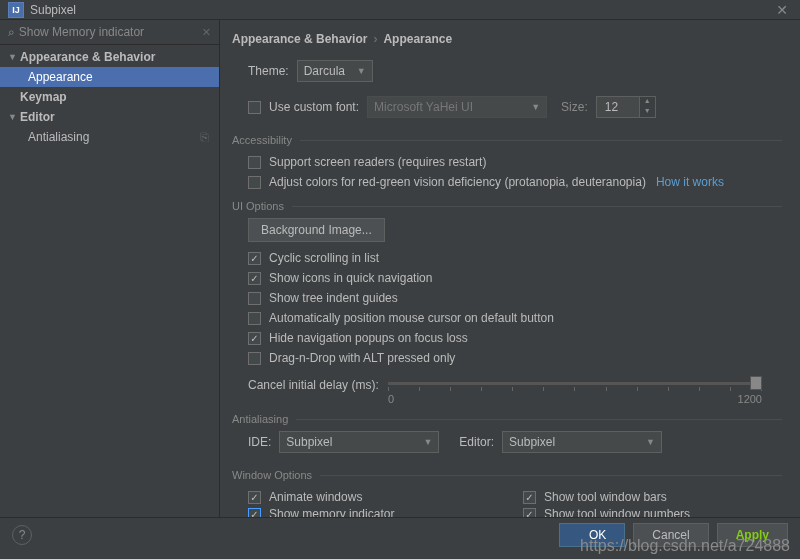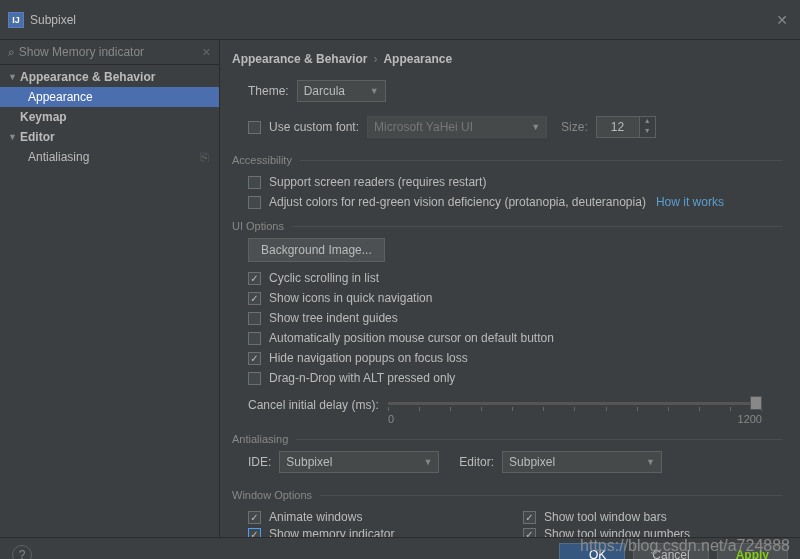--- a/index.html
+++ b/index.html
@@ -1,17 +1,17 @@
 <!DOCTYPE html>
 <html><head>
 <meta charset="utf-8">
 <style>
 * { box-sizing: border-box; margin: 0; padding: 0; }
 body { font-family: "Segoe UI", Arial, sans-serif; font-size: 12px; background: #3c3f41; color: #bbbbbb; width: 800px; height: 559px; overflow: hidden; position: relative; }
-.titlebar { height: 40px; background: #3c3f41; border-bottom: 1px solid #2b2b2b; display: flex; align-items: center; padding: 0 8px; }
+.titlebar { height: 20px; background: #3c3f41; border-bottom: 1px solid #2b2b2b; display: flex; align-items: center; padding: 0 8px; }
 .titlebar .app-icon { width: 16px; height: 16px; background: #4a6ea9; border: 1px solid #5a7eb9; margin-right: 6px; display: flex; align-items: center; justify-content: center; font-size: 9px; color: #fff; font-weight: bold; }
 .titlebar .title-text { flex: 1; color: #bbbbbb; }
 .titlebar .close-x { color: #888; font-size: 14px; cursor: pointer; padding: 0 4px; }
 .main { display: flex; height: 497px; }
 .sidebar { width: 220px; background: #3c3f41; border-right: 1px solid #2b2b2b; display: flex; flex-direction: column; }
 .search-row { display: flex; align-items: center; padding: 5px 8px; border-bottom: 1px solid #2b2b2b; color: #888; }
 .search-row .mag { margin-right: 4px; font-size: 12px; }
 .search-row .search-text { flex: 1; color: #888; }
 .search-row .clear-x { color: #666; font-size: 11px; cursor: pointer; }
 .tree { flex: 1; padding-top: 2px; }
@@ -21,25 +21,25 @@
 .tree-item.selected { background: #4b6eaf; color: #fff; }
 .tree-item.level1 { padding-left: 28px; }
 .tree-item .badge { margin-left: auto; margin-right: 10px; color: #666; font-size: 11px; }
 .content { flex: 1; padding: 12px 18px 0 12px; overflow: hidden; display: flex; flex-direction: column; }
 .breadcrumb { font-weight: bold; color: #bbbbbb; margin-bottom: 14px; }
 .breadcrumb .sep { color: #777; font-weight: normal; margin: 0 6px; }
 .row { display: flex; align-items: center; margin-bottom: 8px; }
 .row .lbl { color: #bbbbbb; margin-right: 8px; }
 .combo { background: #45494a; border: 1px solid #5e6060; color: #bbbbbb; height: 22px; display: flex; align-items: center; padding: 0 6px; position: relative; }
 .combo .tri { margin-left: auto; font-size: 9px; color: #888; }
-.combo.sm { width: 89px; }
+.combo.sm { width: 76px; }
 .combo.md { width: 180px; }
 .combo.dim { color: #777; border-color: #4a4d4e; }
 .spinner { display: flex; }
-.spinner .sp-input { background: #45494a; border: 1px solid #5e6060; color: #bbbbbb; height: 22px; width: 44px; padding: 0 14px; display: flex; align-items: center; }
+.spinner .sp-input { background: #45494a; border: 1px solid #5e6060; color: #bbbbbb; height: 22px; width: 44px; padding: 0 8px; display: flex; align-items: center; }
 .spinner .sp-btns { border: 1px solid #5e6060; border-left: none; width: 16px; display: flex; flex-direction: column; }
 .spinner .sp-btns div { flex:1; font-size: 7px; text-align: center; color: #888; }
 .section-hdr { color: #888; font-size: 11px; margin-top: 8px; margin-bottom: 6px; display: flex; align-items: center; }
 .section-hdr::after { content: ""; flex: 1; height: 1px; background: #4a4d4e; margin-left: 8px; }
 .chk-row { display: flex; align-items: center; margin: 3px 0 3px 16px; color: #bbbbbb; }
 .chk { width: 13px; height: 13px; border: 1px solid #6e6e6e; background: #43494a; margin-right: 8px; display: flex; align-items: center; justify-content: center; font-size: 10px; color: #bbbbbb; }
 .chk.on::after { content: "✓"; }
 .btn { background: #4c5052; border: 1px solid #5e6060; color: #bbbbbb; height: 24px; padding: 0 12px; display: inline-flex; align-items: center; cursor: pointer; }
 .link { color: #5a9fd4; margin-left: 10px; cursor: pointer; }
 .slider-row { display: flex; align-items: flex-start; margin: 6px 0 0 16px; }

